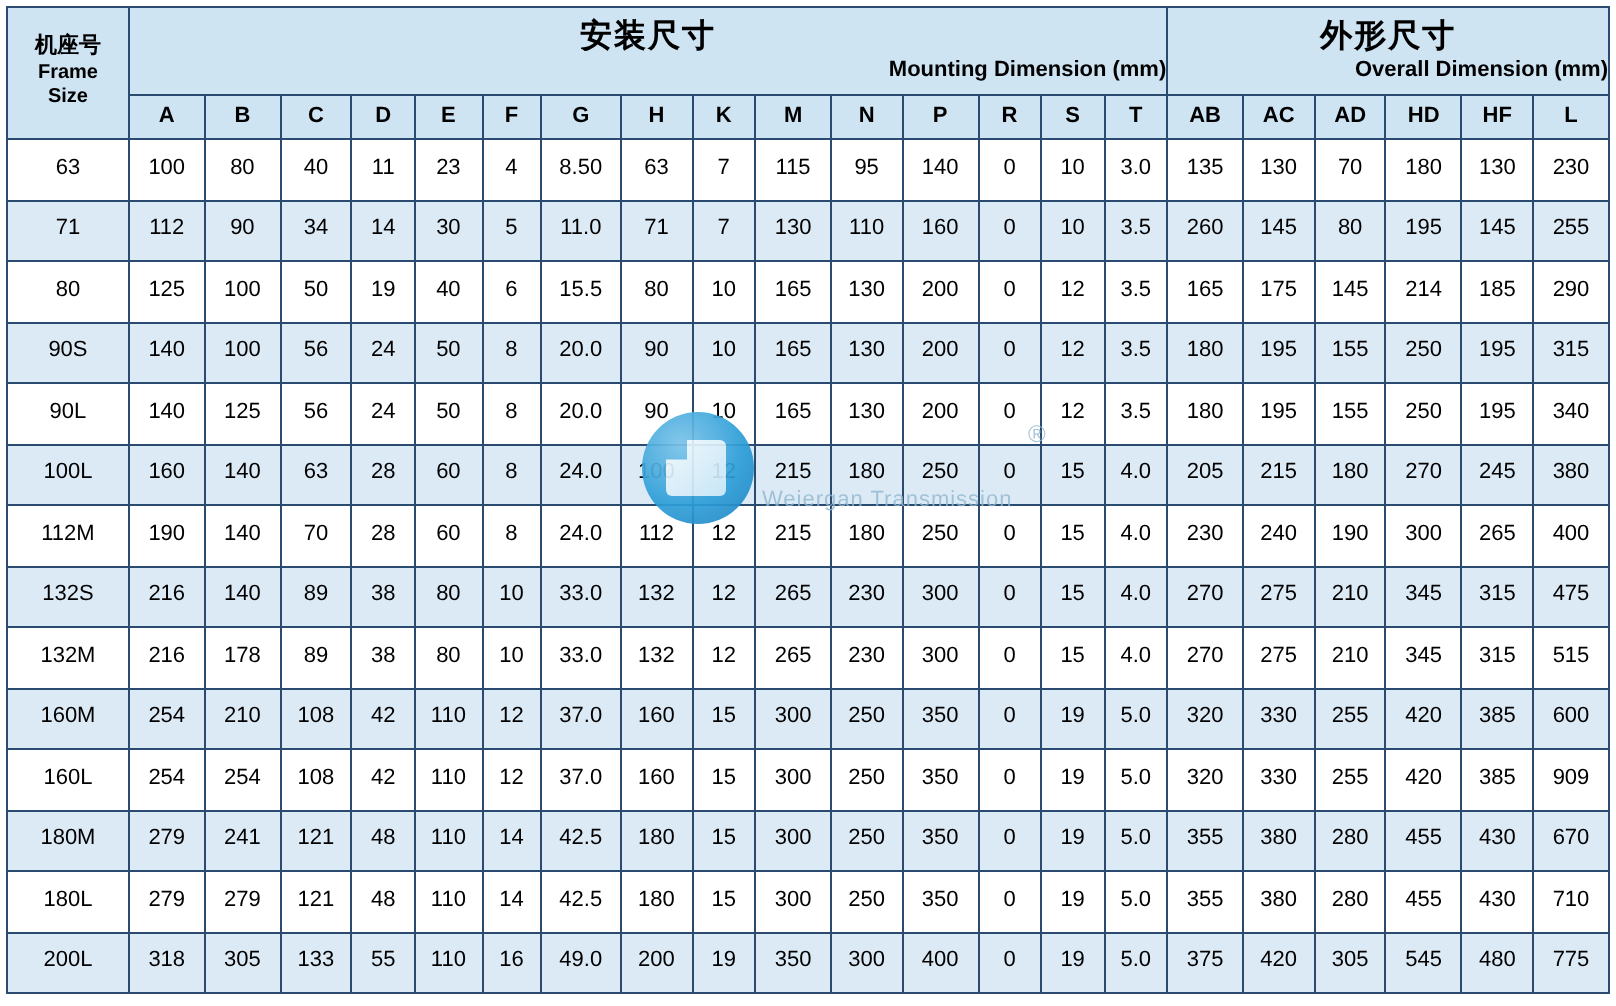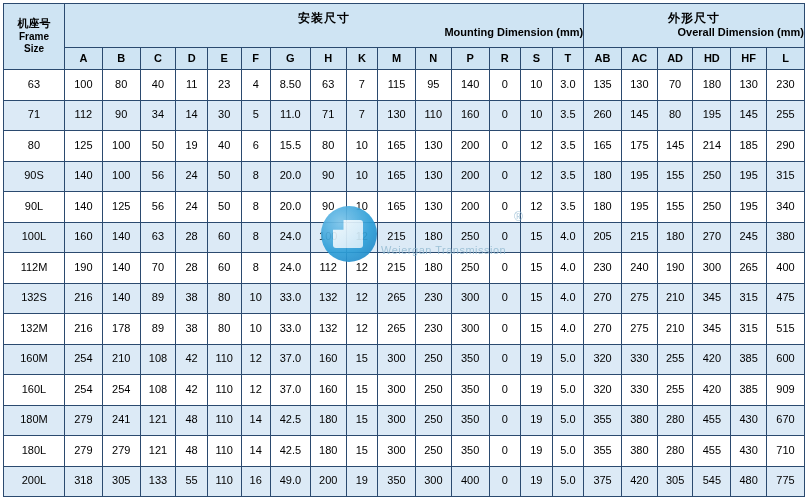--- a/index.html
+++ b/index.html
@@ -37,21 +37,21 @@
   }
   
   .hdr-top {
     background: #cfe4f3;
     height: 44px;
     font-weight: bold;
     font-size: 11.5px;
   }
   .hdr-top .cn {
     display: block;
-    font-size: 12px;
+    font-size: 16px;
     letter-spacing: 1px;
   }
   .hdr-top .en {
     display: block;
     font-size: 11px;
     font-weight: bold;
     text-align: right;
   }
   .hdr-sub {
     background: #cfe4f3;

